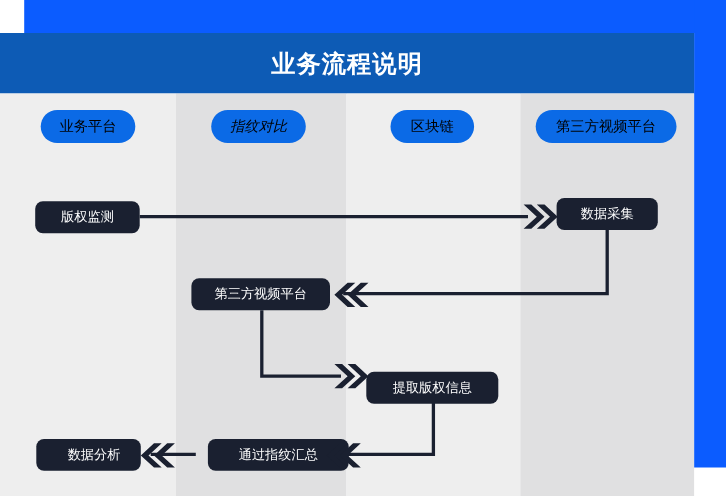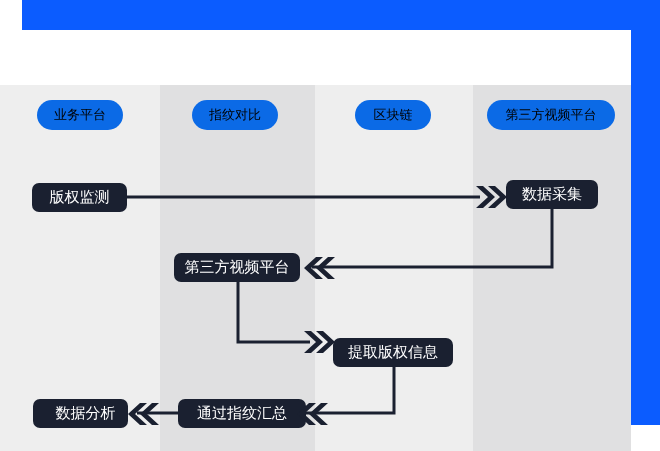--- a/index.html
+++ b/index.html
@@ -33,36 +33,36 @@
   .lane.l2{left:315px;width:158px;background:#eeeeee;}
   .lane.l3{left:473px;width:158px;background:#e0e0e1;}
 
   
   .lane-pill{
     position:absolute;top:100px;height:30px;border-radius:15px;
     background:#0b6ae6;color:#000000;font-size:13px;
     display:flex;align-items:center;justify-content:center;white-space:nowrap;
   }
   .lane-pill.p0{left:37px; width:86px;}
-  .lane-pill.p1{left:192px;width:86px;}
+  .lane-pill.p1{left:192px;width:86px;font-style:italic;}
   .lane-pill.p2{left:355px;width:76px;}
   .lane-pill.p3{left:487px;width:128px;}
 
   
   .node{
     position:absolute;height:29px;border-radius:7px;
-    background:#1a2030;color:#ffffff;font-size:15px;
+    background:#1a2030;color:#ffffff;font-size:12px;
     display:flex;align-items:center;justify-content:center;
     white-space:nowrap;padding:0 10px;box-sizing:border-box;z-index:4;
   }
   .n-banquan   {left:32px; top:183px; width:95px;}
   .n-caiji     {left:506px;top:180px; width:92px;}
   .n-duibi     {left:174px;top:253px; width:126px;}
   .n-tiqu      {left:333px;top:338px; width:120px;}
-  .n-huizong   {left:178px;top:399px; width:128px;}
+  .n-huizong   {left:189px;top:399px; width:128px;}
   .n-fenxi     {left:33px; top:399px; width:95px;padding-left:20px;}
 
   
   #wires{position:absolute;left:0;top:0;width:660px;height:451px;z-index:2;}
 
   
   .chev{position:absolute;z-index:5;width:34px;height:30px;}
   .c-r1{left:474px;top:182px;}
   .c-r2{left:303px;top:253px;}
   .c-r3{left:302px;top:327px;}
@@ -71,20 +71,23 @@
 </style>
 </head>
 <body>
 
 <div id="stage">
 
   <div class="top-blue-band"></div>
   <div class="top-white-notch"></div>
   <div class="right-blue-band"></div>
 
+  <div class="title-bar">
+    <span class="title-text">业务流程说明</span>
+  </div>
 
   <div class="lanes">
     <div class="lane l0"></div>
     <div class="lane l1"></div>
     <div class="lane l2"></div>
     <div class="lane l3"></div>
   </div>
 
   <svg id="wires" viewBox="0 0 660 451" xmlns="http://www.w3.org/2000/svg">
     <g stroke="#1a2030" stroke-width="3" fill="none" stroke-linecap="butt">

